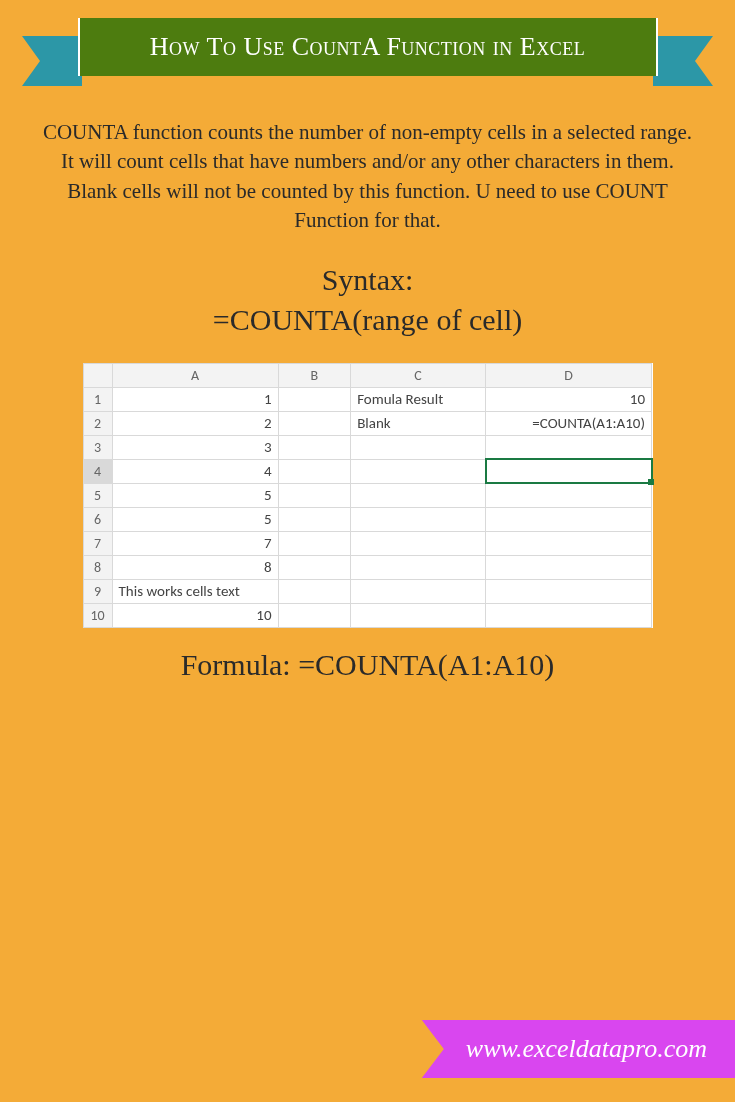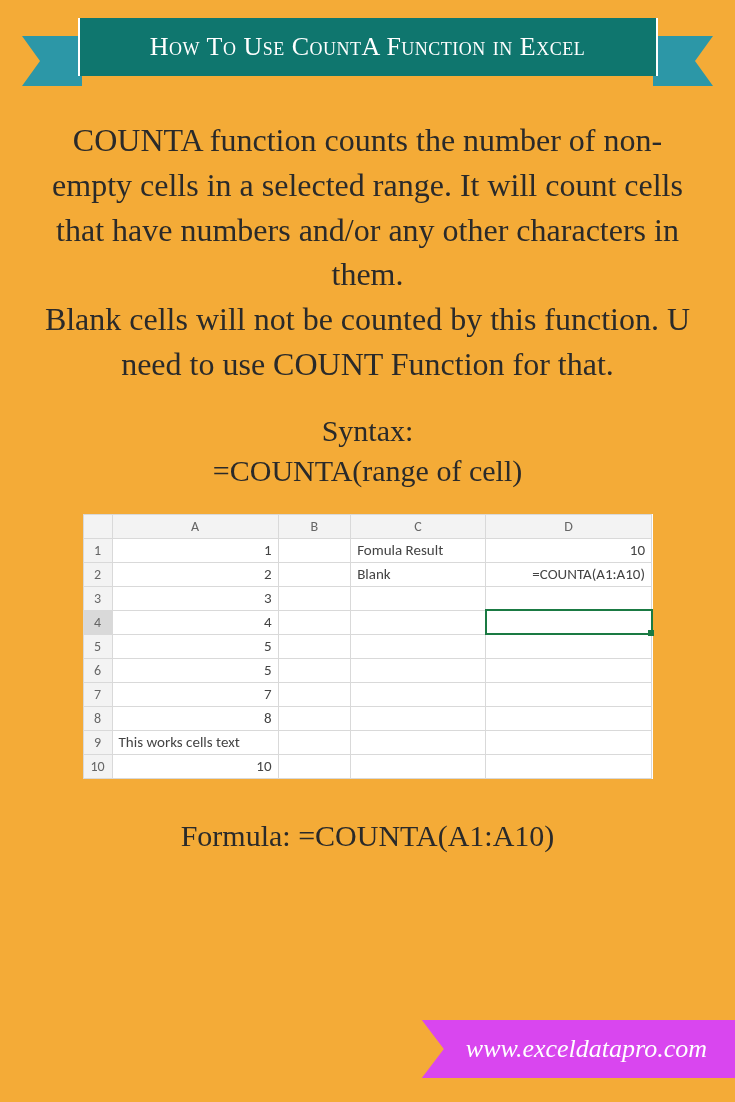--- a/index.html
+++ b/index.html
@@ -16,21 +16,21 @@
     position: relative;
   }
   
   .ribbon-wrap {
     position: relative;
     width: 100%;
     padding-top: 18px;
     height: 88px;
   }
   .ribbon-center {
-    background: #0f766e;
+    background: #4d7c0f;
     color: #fff;
     font-variant: small-caps;
     font-size: 26px;
     letter-spacing: 0.5px;
     text-align: center;
     padding: 14px 10px;
     width: 580px;
     margin: 0 auto;
     position: relative;
     z-index: 2;
@@ -64,21 +64,21 @@
   .ribbon-tail.left { width: 60px; }
   .ribbon-tail.left { clip-path: polygon(0 0, 100% 0, 100% 100%, 0 100%, 30% 50%); }
   .ribbon-tail.right { clip-path: polygon(0 0, 100% 0, 70% 50%, 100% 100%, 0 100%); width:60px; }
   .ribbon-tail.right::after { display:none; }
   
 
   .body-text {
     margin: 30px 40px 0 40px;
     text-align: center;
     color: #2a2a2a;
-    font-size: 32px;
+    font-size: 21px;
     line-height: 1.4;
   }
   .syntax-block {
     margin-top: 24px;
     text-align: center;
     color: #2a2a2a;
     font-size: 30px;
     line-height: 1.35;
   }
 
@@ -125,21 +125,21 @@
   }
   .excel td.sel::after {
     content:"";
     position:absolute;
     right:-3px; bottom:-3px;
     width:6px; height:6px;
     background:#1a7a43;
   }
 
   .formula-line {
-    margin-top: 40px;
+    margin-top: 20px;
     text-align: center;
     color: #2a2a2a;
     font-size: 30px;
   }
 
   
   .footer-ribbon {
     position: absolute;
     right: 0;
     bottom: 24px;

